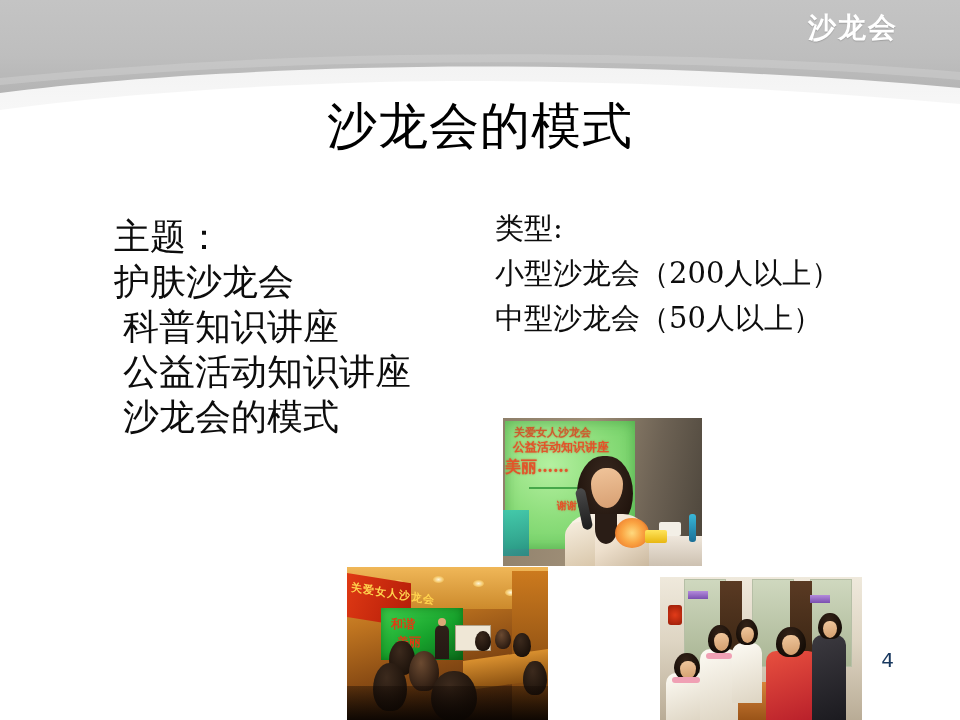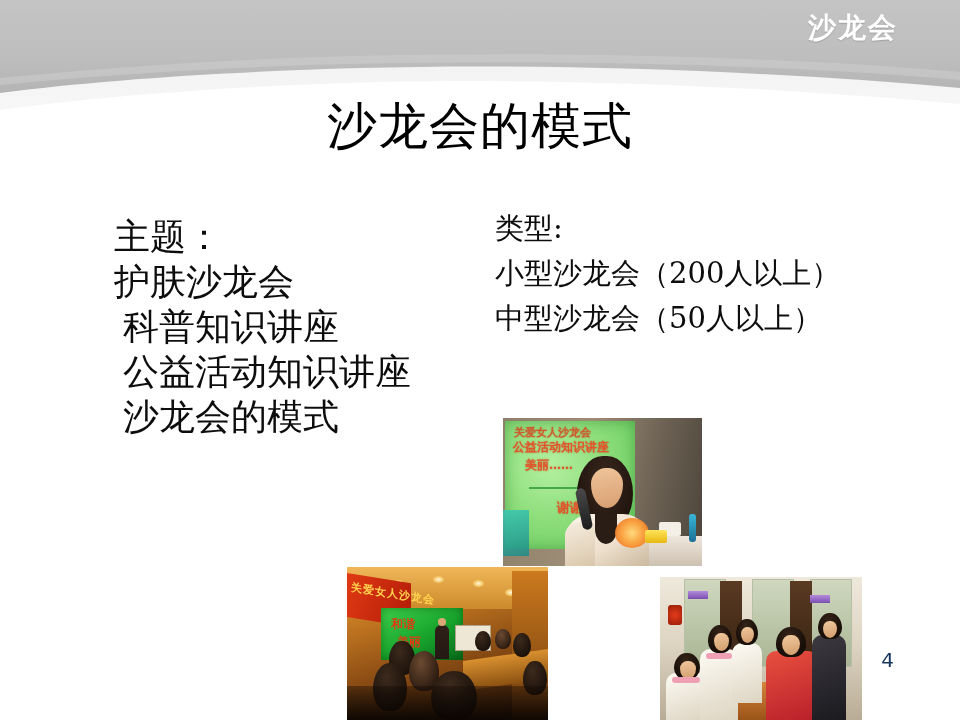--- a/index.html
+++ b/index.html
@@ -95,23 +95,23 @@
     box-shadow: inset 0 0 14px rgba(40,120,40,.45);
   }
   #photo-speaker .scr-txt {
     position:absolute;
     font-family:"DejaVu Serif", serif;
     color:#e2542a; font-weight:bold; white-space:nowrap;
     text-shadow:0 0 2px rgba(200,60,20,.6);
   }
   #photo-speaker .t1 { left:9px; top:4px;  font-size:11px; color:#d9431f; opacity:.85;}
   #photo-speaker .t2 { left:8px; top:18px; font-size:12px; }
-  #photo-speaker .t3 { left:20px; top:36px; font-size:12px; }
+  #photo-speaker .t3 { left:0; top:36px; font-size:16px; }
   #photo-speaker .rule { position:absolute; left:24px; top:66px; width:58px; height:2px; background:#46a84a; }
-  #photo-speaker .t4 { left:52px; top:78px; font-size:13px; }
+  #photo-speaker .t4 { left:52px; top:78px; font-size:10px; }
   #photo-speaker .teal { position:absolute; left:0px; top:92px; width:26px; height:46px;
     background: linear-gradient(160deg,#39c9b5,#1d8a86); opacity:.85; }
   #photo-speaker .hair {
     position:absolute; left:74px; top:38px; width:56px; height:72px;
     background: radial-gradient(ellipse at 50% 35%, #3a2a20 0%, #23160f 70%, #140c07 100%);
     border-radius: 46% 46% 38% 38% / 52% 52% 48% 48%;
   }
   #photo-speaker .face {
     position:absolute; left:88px; top:50px; width:32px; height:40px;
     background: linear-gradient(170deg,#f0c49a,#d79f72);

